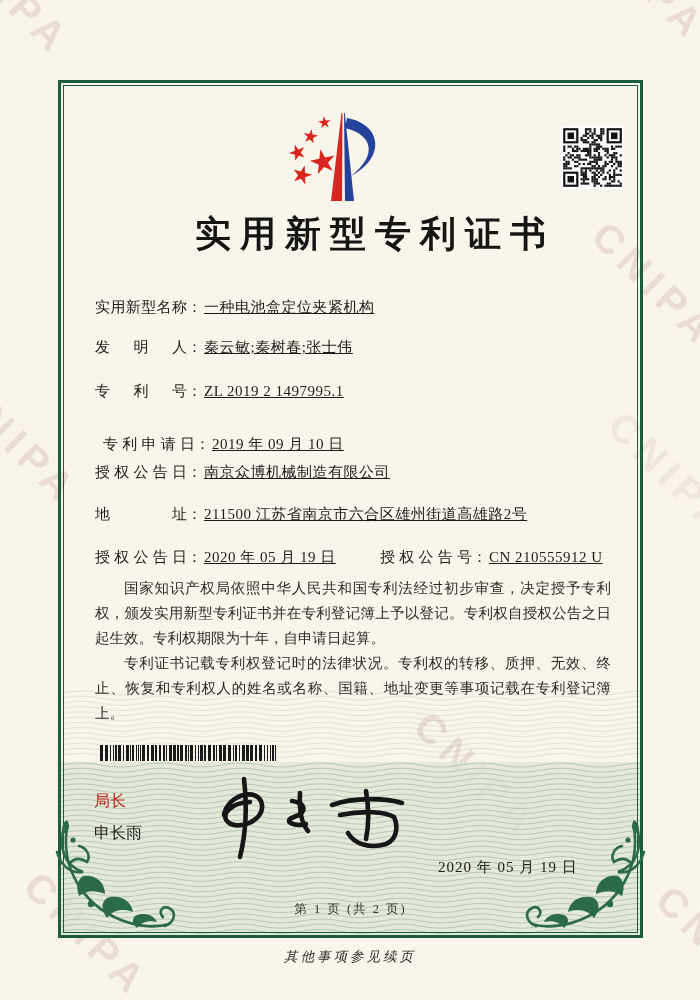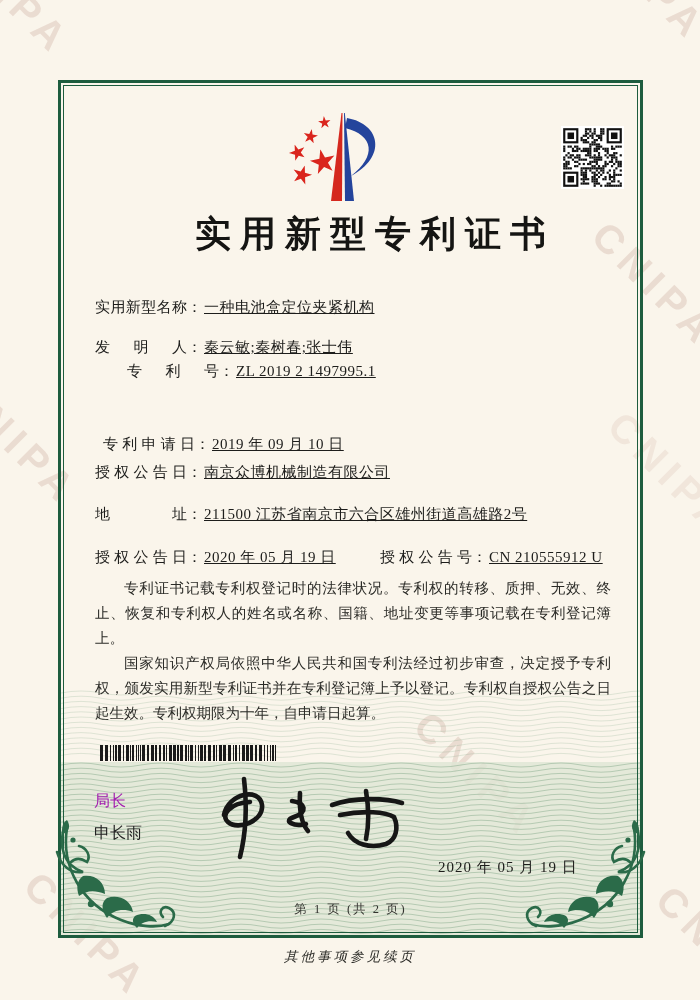--- a/index.html
+++ b/index.html
@@ -53,21 +53,21 @@
   .field-2nd{position:absolute;left:285px;top:0;}
   
   .body-text{
     position:absolute;left:95px;top:576px;width:516px;
     font-size:14.5px;line-height:25px;text-align:justify;color:#2b2b27;
   }
   .body-text p{margin:0;text-indent:2em;}
   
   .barcode{position:absolute;left:100px;top:745px;width:178px;height:16px;}
   .sig-title{position:absolute;left:94px;top:791px;font-size:16px;
-    font-family:"Liberation Sans","DejaVu Sans",sans-serif;color:#a21caf;}
+    font-family:"Liberation Sans","DejaVu Sans",sans-serif;color:#b91c1c;}
   .sig-name{position:absolute;left:94px;top:823px;font-size:16px;
     font-family:"Liberation Sans","DejaVu Sans",sans-serif;color:#222;}
   .signature{position:absolute;left:196px;top:765px;width:212px;height:95px;}
   .issue-date{position:absolute;left:438px;top:858px;font-size:15px;letter-spacing:1px;}
   .page-indicator{position:absolute;left:58px;top:901px;width:585px;text-align:center;
     font-size:12.5px;letter-spacing:2px;color:#33332f;}
   .continuation{position:absolute;left:0;top:948px;width:700px;text-align:center;
     font-size:13.5px;letter-spacing:3px;font-style:italic;color:#2c2c28;}
 </style>
 </head>
@@ -472,42 +472,42 @@
     </svg>
 
   <div class="title">实用新型专利证书</div>
 
   <div class="field-row" style="top:298px;">
     <span class="flabel">实用新型名称</span><span class="fcolon">：</span><span class="fvalue">一种电池盒定位夹紧机构</span>
   </div>
   <div class="field-row" style="top:338px;">
     <span class="flabel">发明人</span><span class="fcolon">：</span><span class="fvalue">秦云敏;秦树春;张士伟</span>
   </div>
-  <div class="field-row" style="top:362px;margin-left:32px;">
+  <div class="field-row" style="top:382px;">
     <span class="flabel">专利号</span><span class="fcolon">：</span><span class="fvalue">ZL 2019 2 1497995.1</span>
   </div>
   <div class="field-row" style="top:435px;margin-left:8px;">
     <span class="flabel">专利申请日</span><span class="fcolon">：</span><span class="fvalue">2019 年 09 月 10 日</span>
   </div>
   <div class="field-row" style="top:463px;">
     <span class="flabel">授权公告日</span><span class="fcolon">：</span><span class="fvalue">南京众博机械制造有限公司</span>
   </div>
   <div class="field-row" style="top:505px;">
     <span class="flabel">地址</span><span class="fcolon">：</span><span class="fvalue">211500 江苏省南京市六合区雄州街道高雄路2号</span>
   </div>
   <div class="field-row" style="top:548px;">
     <span class="flabel">授权公告日</span><span class="fcolon">：</span><span class="fvalue">2020 年 05 月 19 日</span>
     <span class="field-2nd">
       <span class="flabel">授权公告号</span><span class="fcolon">：</span><span class="fvalue">CN 210555912 U</span>
     </span>
   </div>
 
   <div class="body-text">
+    <p>国家知识产权局依照中华人民共和国专利法经过初步审查，决定授予专利权，颁发实用新型专利证书并在专利登记簿上予以登记。专利权自授权公告之日起生效。专利权期限为十年，自申请日起算。</p>
     <p>专利证书记载专利权登记时的法律状况。专利权的转移、质押、无效、终止、恢复和专利权人的姓名或名称、国籍、地址变更等事项记载在专利登记簿上。</p>
-    <p>国家知识产权局依照中华人民共和国专利法经过初步审查，决定授予专利权，颁发实用新型专利证书并在专利登记簿上予以登记。专利权自授权公告之日起生效。专利权期限为十年，自申请日起算。</p>
   </div>
 
   <svg class="barcode" id="barcode-svg" viewBox="0 0 178 16" preserveAspectRatio="none">
       <rect x="0" y="0" width="3" height="16" fill="#1a1a1a"></rect>
       <rect x="5" y="0" width="3" height="16" fill="#1a1a1a"></rect>
       <rect x="10" y="0" width="1" height="16" fill="#1a1a1a"></rect>
       <rect x="13" y="0" width="1" height="16" fill="#1a1a1a"></rect>
       <rect x="15" y="0" width="2" height="16" fill="#1a1a1a"></rect>
       <rect x="18" y="0" width="3" height="16" fill="#1a1a1a"></rect>
       <rect x="23" y="0" width="1" height="16" fill="#1a1a1a"></rect>

